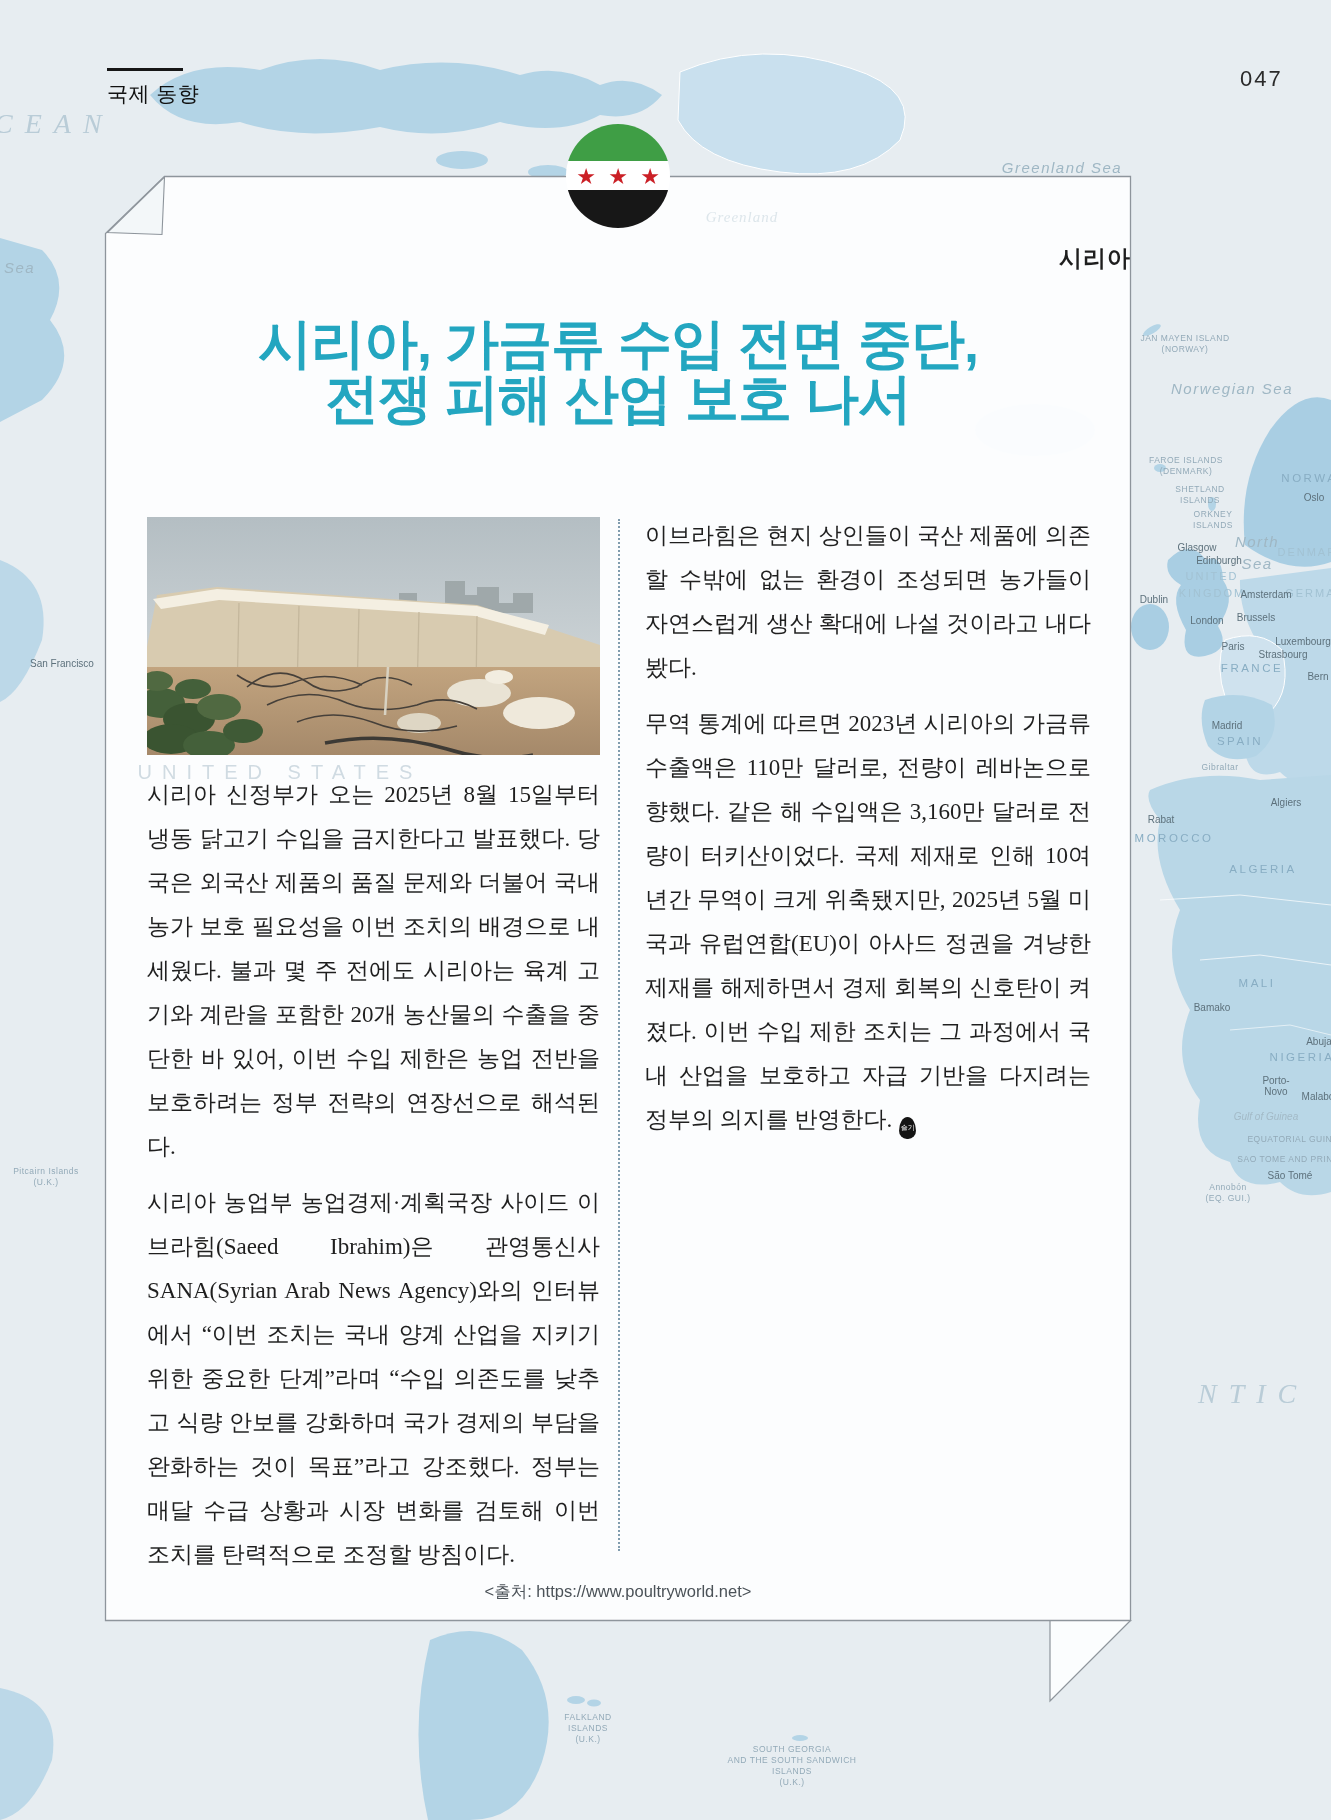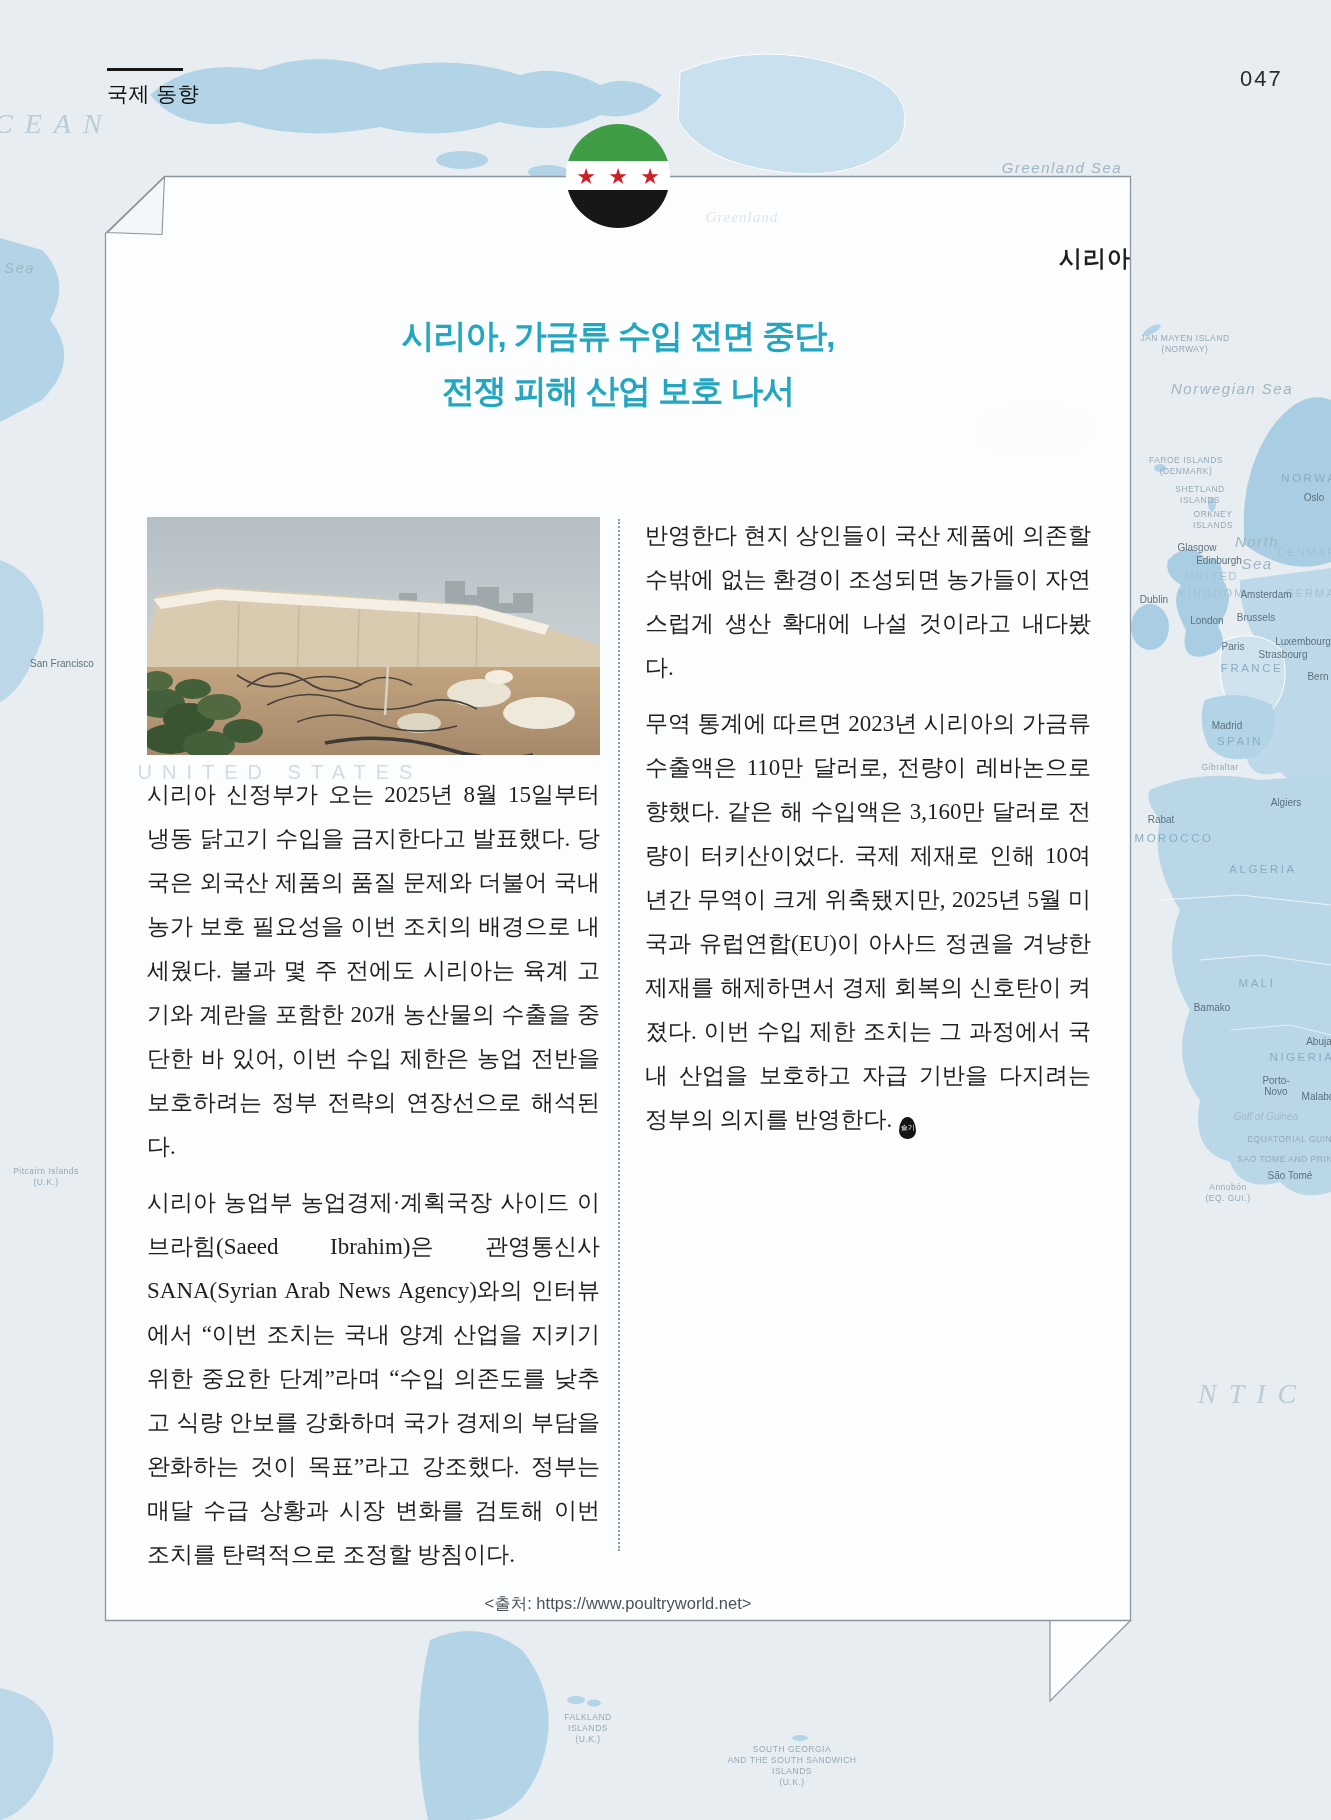--- a/index.html
+++ b/index.html
@@ -24,31 +24,31 @@
   #section-head .rule{width:76px;height:3px;background:#161616;}
   #section-head .lbl{margin-top:9px;font-size:21px;font-weight:normal;color:#111;letter-spacing:.5px;}
   #page-num{left:1240px;top:66px;z-index:4;font-size:22px;color:#2a2a2a;letter-spacing:2px;}
 
   
   #card-shape{left:0;top:0;z-index:1;}
   #ghost-layer{left:0;top:0;z-index:2;pointer-events:none;}
   #flag{left:565px;top:123px;z-index:5;}
   #country-label{left:105px;top:243px;width:1026px;text-align:right;z-index:3;
     font-size:23px;font-weight:700;color:#1e1e1e;letter-spacing:1px;}
-  #article-title{left:105px;top:308px;width:1026px;text-align:center;z-index:3;
-    font-size:33px;line-height:55px;font-weight:800;letter-spacing:-1px;color:#23a6c0;}
+  #article-title{left:105px;top:316px;width:1026px;text-align:center;z-index:3;
+    font-size:54px;line-height:55px;font-weight:800;letter-spacing:-1px;color:#23a6c0;}
   #photo{left:147px;top:517px;z-index:3;}
   .bodycol{z-index:3;font-family:"Liberation Serif","DejaVu Serif",serif;
     font-size:23px;line-height:44px;color:#1f1f1f;text-align:justify;}
   .bodycol p{margin:0 0 12px 0;}
   #col-left{left:147px;top:773px;width:453px;}
   #col-right{left:645px;top:514px;width:446px;}
   #col-divider{left:618px;top:519px;height:1032px;width:0;border-left:2px dotted #809cae;z-index:3;}
   #source-line{left:105px;top:1581px;width:1026px;text-align:center;z-index:3;
-    font-size:16.5px;color:#4b5258;margin-top:12px;}
+    font-size:16.5px;color:#4b5258;}
   .endmark{display:inline-flex;align-items:center;justify-content:center;
     width:17px;height:22px;background:#141414;border-radius:50% 50% 46% 46% / 62% 62% 38% 38%;
     color:#fff;font-family:"Liberation Sans",sans-serif;font-size:7px;line-height:1;
     vertical-align:-3px;margin-left:7px;letter-spacing:0;}
 </style>
 </head>
 <body>
 
 <div id="stage">
 
@@ -232,19 +232,19 @@
   </svg>
 
   <div id="col-left" class="abs bodycol">
     <p>시리아 신정부가 오는 2025년 8월 15일부터 냉동 닭고기 수입을 금지한다고 발표했다. 당국은 외국산 제품의 품질 문제와 더불어 국내 농가 보호 필요성을 이번 조치의 배경으로 내세웠다. 불과 몇 주 전에도 시리아는 육계 고기와 계란을 포함한 20개 농산물의 수출을 중단한 바 있어, 이번 수입 제한은 농업 전반을 보호하려는 정부 전략의 연장선으로 해석된다.</p>
     <p>시리아 농업부 농업경제·계획국장 사이드 이브라힘(Saeed Ibrahim)은 관영통신사 SANA(Syrian Arab News Agency)와의 인터뷰에서 “이번 조치는 국내 양계 산업을 지키기 위한 중요한 단계”라며 “수입 의존도를 낮추고 식량 안보를 강화하며 국가 경제의 부담을 완화하는 것이 목표”라고 강조했다. 정부는 매달 수급 상황과 시장 변화를 검토해 이번 조치를 탄력적으로 조정할 방침이다.</p>
   </div>
 
   <div id="col-divider" class="abs"></div>
 
   <div id="col-right" class="abs bodycol">
-    <p>반영한다 현지 상인들이 국산 제품에 의존할 수밖에 없는 환경이 조성되면 농가들이 자연스럽게 생산 확대에 나설 것이라고 내다봤다.</p>
+    <p>이브라힘은 현지 상인들이 국산 제품에 의존할 수밖에 없는 환경이 조성되면 농가들이 자연스럽게 생산 확대에 나설 것이라고 내다봤다.</p>
     <p><span>무역 통계에 따르면 2023년 시리아의 가금류 수출액은 110만 달러로, 전량이 레바논으로 향했다. 같은 해 수입액은 3,160만 달러로 전량이 터키산이었다. 국제 제재로 인해 10여 년간 무역이 크게 위축됐지만, 2025년 5월 미국과 유럽연합(EU)이 아사드 정권을 겨냥한 제재를 해제하면서 경제 회복의 신호탄이 켜졌다. 이번 수입 제한 조치는 그 과정에서 국내 산업을 보호하고 자급 기반을 다지려는 정부의 의지를 반영한다.</span><span class="endmark">슬기</span></p>
   </div>
 
   <div id="source-line" class="abs">&lt;출처: https://www.poultryworld.net&gt;</div>
 
 </div>
 
 </body></html>

